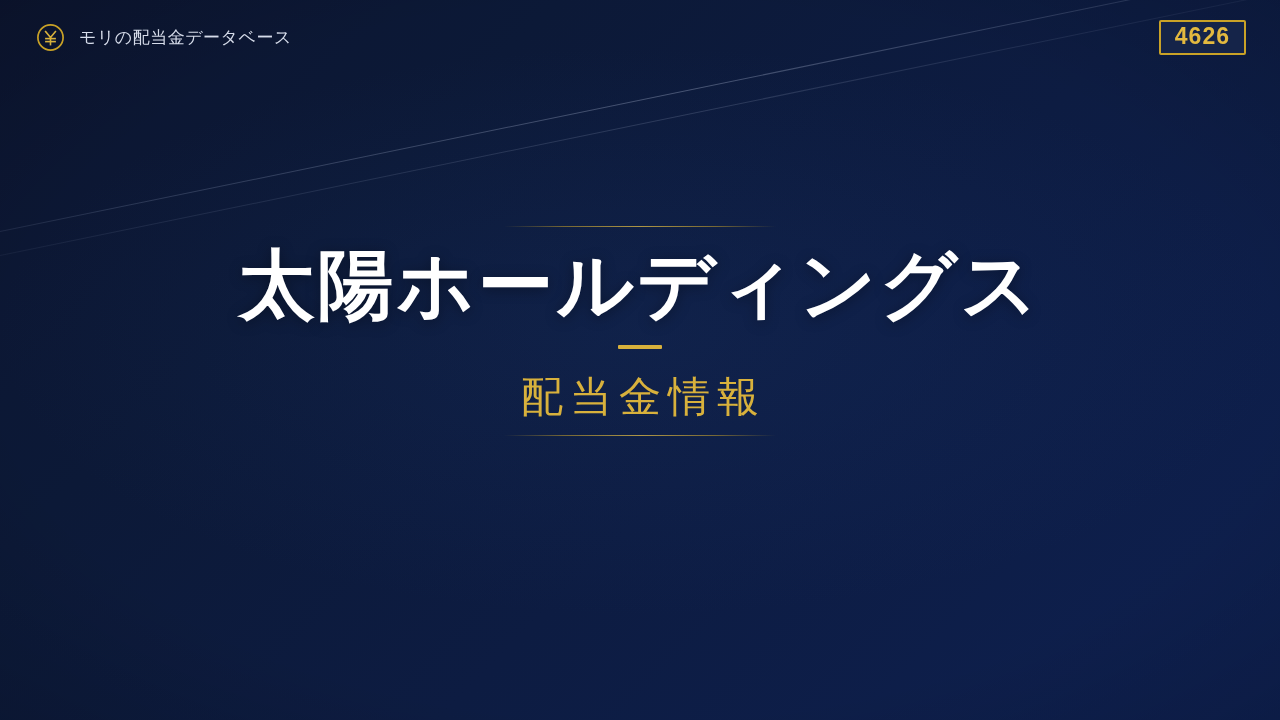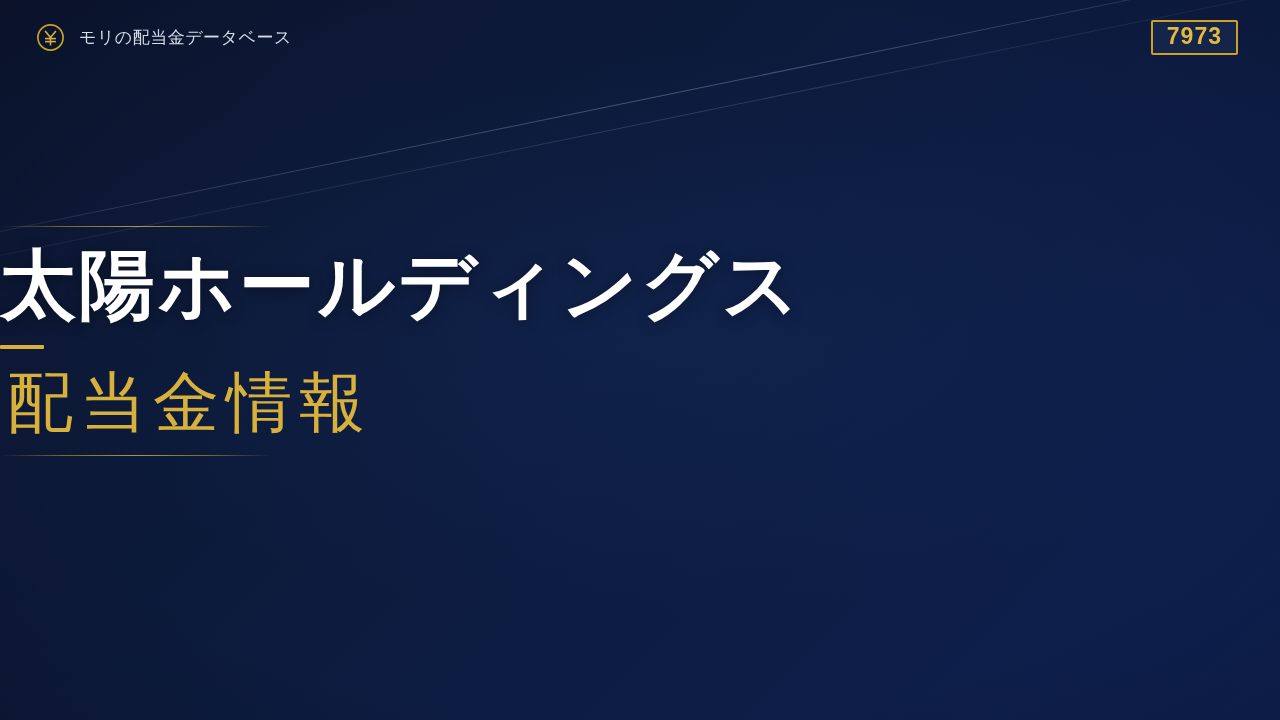--- a/index.html
+++ b/index.html
@@ -42,21 +42,21 @@
         rgba(190,205,235,.17) 18%,
         rgba(205,215,240,.30) 52%,
         rgba(190,205,235,.12) 86%,
         rgba(190,205,235,0) 100%);
   }
   .diag.d1 { top:268px; transform:rotate(-11.6deg); transform-origin:left center; }
   .diag.d2 { top:292px; transform:rotate(-11.6deg); transform-origin:left center; opacity:.55; }
 
   
   .header {
-    position:absolute; top:0; left:0; right:8px; height:74px;
+    position:absolute; top:0; left:0; right:0; height:74px;
     display:flex; align-items:center; justify-content:space-between;
     padding:0 34px 0 36px;
   }
   .brand { display:flex; align-items:center; gap:14px; }
   .brand-mark {
     width:29px; height:29px; flex:0 0 29px;
     display:block;
   }
   .brand-name {
     font-size:17px; color:#d6dcea; letter-spacing:.5px; white-space:nowrap;
@@ -68,21 +68,21 @@
     font-size:23px; font-weight:bold;
     letter-spacing:1px;
     padding:3px 14px 5px;
     line-height:1;
     border-radius:2px;
   }
 
   
   .center {
     position:absolute; left:0; right:0; top:226px;
-    display:flex; flex-direction:column; align-items:flex-start;
+    display:flex; flex-direction:column; align-items:center;
   }
   .rule {
     width:272px; height:1px;
     background:linear-gradient(90deg,
       rgba(201,162,39,0) 0%,
       rgba(201,162,39,.55) 22%,
       rgba(214,180,70,.80) 50%,
       rgba(201,162,39,.55) 78%,
       rgba(201,162,39,0) 100%);
   }
@@ -98,22 +98,22 @@
     white-space:nowrap;
     text-shadow:0 2px 14px rgba(0,0,0,.35);
   }
   .dash {
     margin-top:20px;
     width:44px; height:4px;
     background:#d8b13c;
     border-radius:1px;
   }
   .subtitle {
-    margin-top:16px;
-    font-size:66px;
+    margin-top:24px;
+    font-size:42px;
     color:#d8b13c;
     letter-spacing:7px;
     text-indent:7px;
     line-height:1.15;
     white-space:nowrap;
   }
 
   
   .footer {
     position:absolute; left:0; right:0; bottom:22px;
@@ -145,21 +145,21 @@
         <g stroke="#d8b13c" stroke-width="1.6" stroke-linecap="square" fill="none">
           <path d="M9.6 8.6 L14.5 14.4 L19.4 8.6"></path>
           <path d="M9.9 15.6 L19.1 15.6"></path>
           <path d="M9.9 18.6 L19.1 18.6"></path>
           <path d="M14.5 14.4 L14.5 21.6"></path>
         </g>
       </svg>
       <span class="brand-name">モリの配当金データベース</span>
     </div>
 
-    <div class="ticker-badge">7973</div>
+    <div class="ticker-badge">4626</div>
   </div>
 
   <div class="center">
     <div class="rule"></div>
     <div class="company">太陽ホールディングス</div>
     <div class="dash"></div>
     <div class="subtitle">配当金情報</div>
     <div class="rule bottom"></div>
   </div>
 

